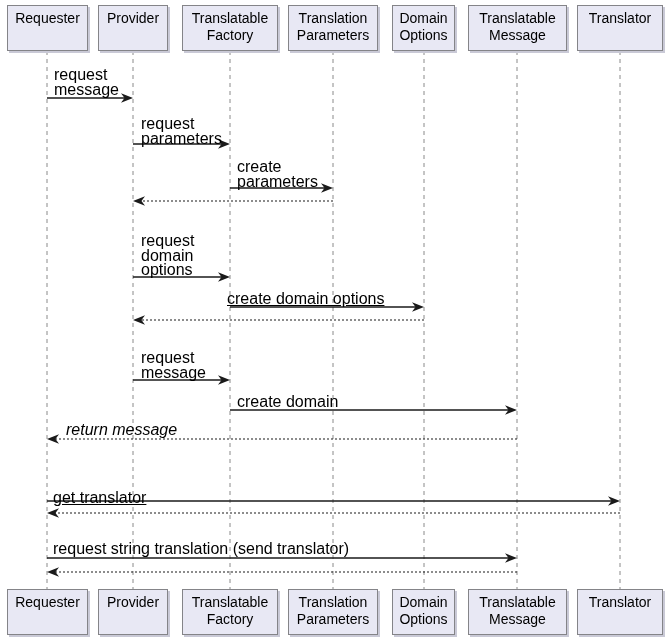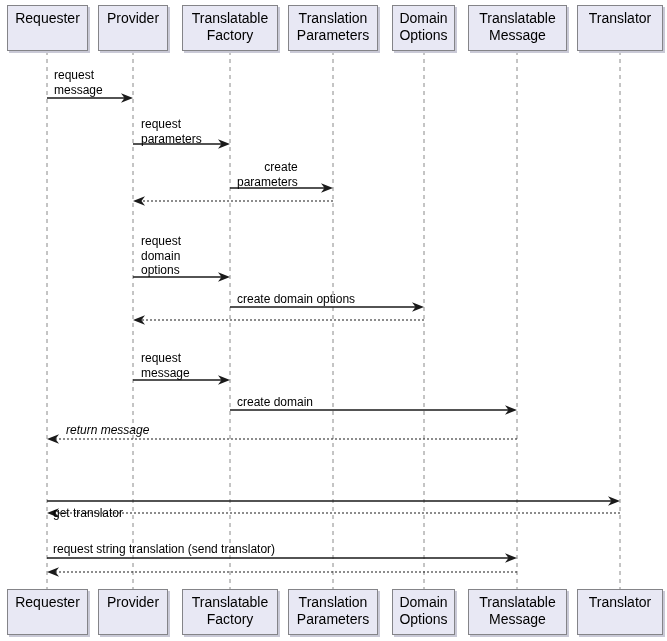--- a/index.html
+++ b/index.html
@@ -23,21 +23,21 @@
     justify-content:center;
     padding-top:4px;
     text-align:center;
     font-size:14px;
     line-height:17px;
     color:var(--txt,#000000);
   }
   .pbox span{white-space:pre-line;}
   .msg-label{
     position:absolute;
-    font-size:12px;
+    font-size:16px;
     line-height:14.5px;
     white-space:pre;
     color:var(--txt,#000000);
   }
 </style>
 </head>
 <body>
 
 <div class="diagram" id="diagram" style="--bg: #ffffff; --p-fill: #e8e8f4; --p-border: #848488; --p-shadow: #c9c9d6; --txt: #000000;">
   <svg class="canvas" id="canvas" viewBox="0 0 667 641" width="667" height="641">
@@ -154,25 +154,25 @@
       <span>Translatable
 Message</span>
     </div>
   <div class="pbox" style="left: 577px; width: 86px; top: 589px; height: 46px;">
       <span>Translator</span>
     </div>
 <div class="msg-label" style="left: 54px; top: 68px;">request
 message</div>
     <div class="msg-label" style="left: 141px; top: 117px;">request
 parameters</div>
-    <div class="msg-label" style="left: 237px; top: 160px; text-align: right;">create
+    <div class="msg-label" style="left: 237px; top: 160px;">create
 parameters</div>
     <div class="msg-label" style="left: 141px; top: 234px;">request
 domain
 options</div>
-    <div class="msg-label" style="left: 237px; top: 292px;">create domain options</div>
+    <div class="msg-label" style="left: 227px; top: 292px; text-decoration: underline;">create domain options</div>
     <div class="msg-label" style="left: 141px; top: 351px;">request
 message</div>
     <div class="msg-label" style="left: 237px; top: 395px;">create domain</div>
     <div class="msg-label" style="left: 66px; top: 423px; font-style: italic;">return message</div>
-    <div class="msg-label" style="left: 53px; top: 506px;">get translator</div>
+    <div class="msg-label" style="left: 53px; top: 491px; text-decoration: underline;">get translator</div>
     <div class="msg-label" style="left: 53px; top: 542px; text-align: center;">request string translation (send translator)</div>
   </div>
 
 </body></html>

